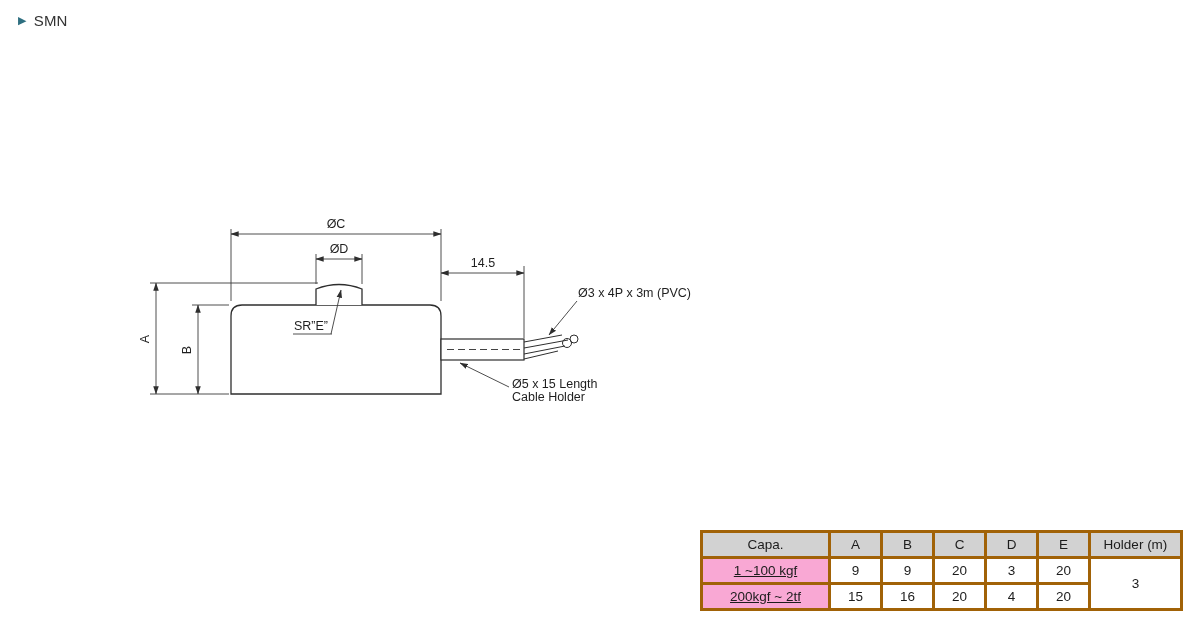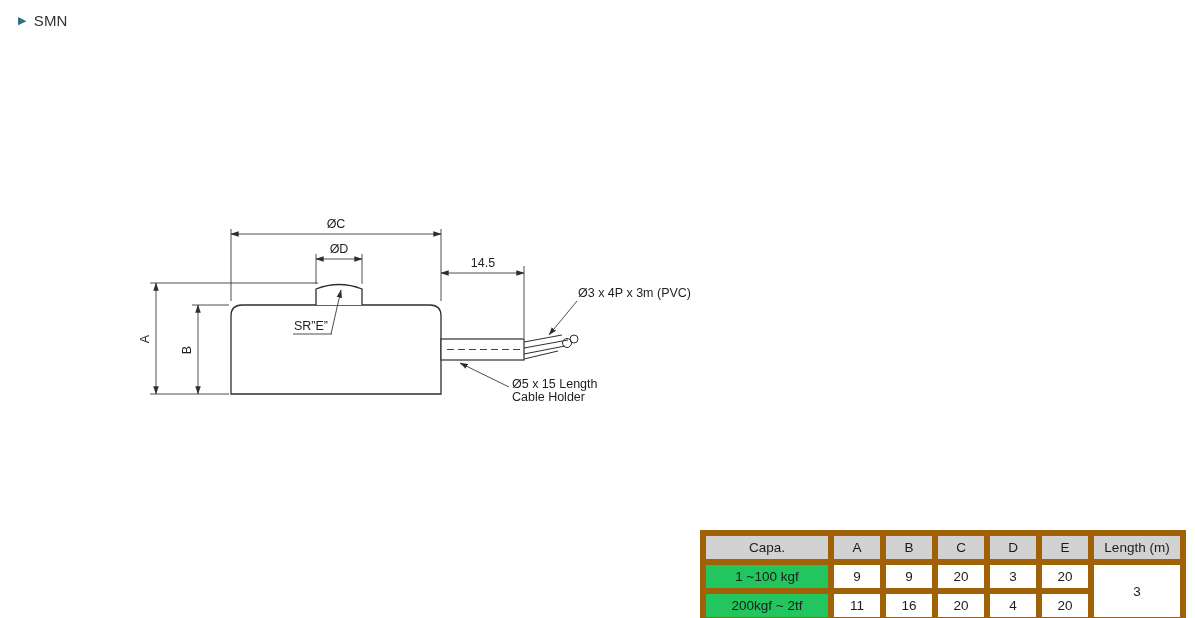--- a/index.html
+++ b/index.html
@@ -41,32 +41,33 @@
     position:absolute;
     left:700px;
     top:530px;
     border-collapse:collapse;
     font-size:13.5px;
     color:#1c1c1c;
     table-layout:fixed;
   }
   table.dim-table th,
   table.dim-table td{
-    border:6px solid #a16207;
+    border:3px solid #a16207;
     text-align:center;
     vertical-align:middle;
     padding:0 4px;
     height:23px;
     font-weight:400;
   }
   table.dim-table th{
     background:#d2d2d2;
   }
   table.dim-table td.capa{
-    background:#22c55e;
+    background:#f9a8d4;
+    text-decoration:underline;
   }
   table.dim-table td.cable{
     background:#ffffff;
   }
 </style>
 </head>
 <body>
 
 <div class="page">
 
@@ -154,36 +155,36 @@
       <col style="width:92px">
     </colgroup>
     <thead>
       <tr>
         <th>Capa.</th>
         <th>A</th>
         <th>B</th>
         <th>C</th>
         <th>D</th>
         <th>E</th>
-        <th>Length (m)</th>
+        <th>Holder (m)</th>
       </tr>
     </thead>
     <tbody>
       <tr>
         <td class="capa">1 ~100 kgf</td>
         <td>9</td>
         <td>9</td>
         <td>20</td>
         <td>3</td>
         <td>20</td>
         <td class="cable" rowspan="2">3</td>
       </tr>
       <tr>
         <td class="capa">200kgf ~ 2tf</td>
-        <td>11</td>
+        <td>15</td>
         <td>16</td>
         <td>20</td>
         <td>4</td>
         <td>20</td>
       </tr>
     </tbody>
   </table>
 
 </div>
 

